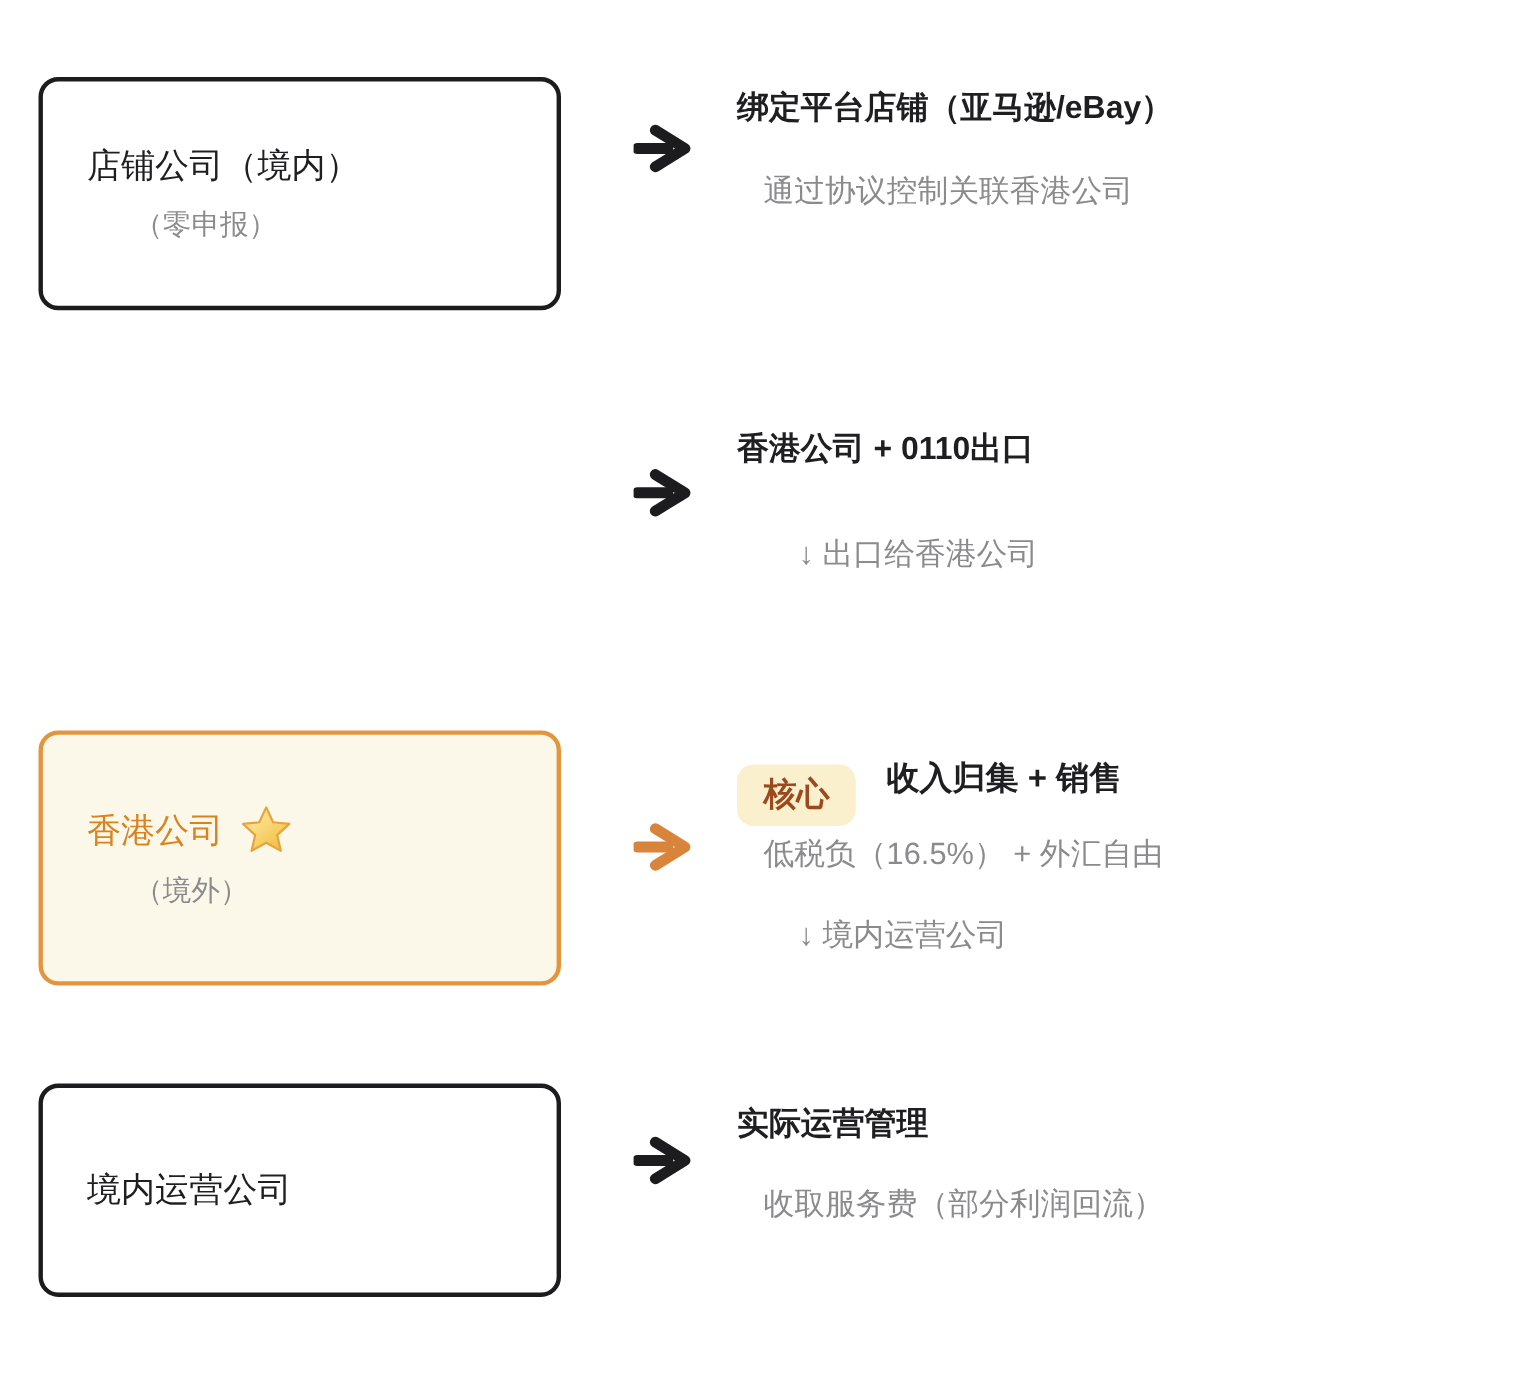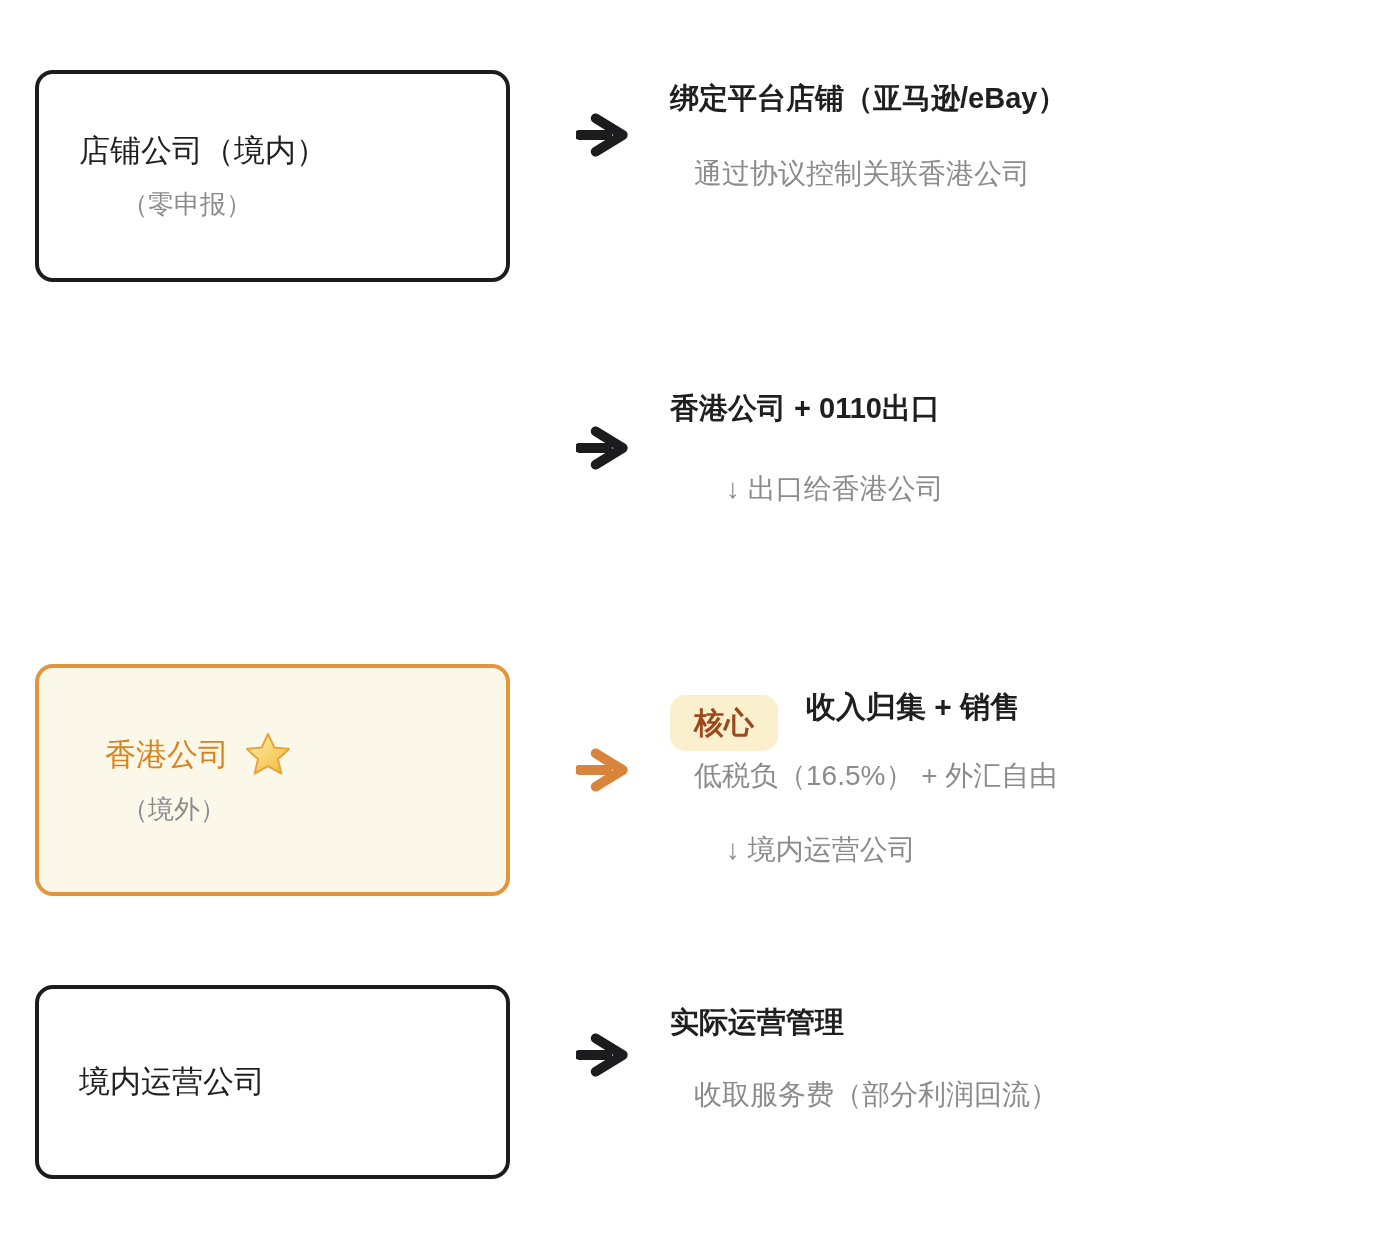--- a/index.html
+++ b/index.html
@@ -5,21 +5,21 @@
   html,body{margin:0;padding:0;background:#ffffff;}
   body{font-family:"Liberation Sans","DejaVu Sans",sans-serif;}
   .canvas{position:relative;width:1398px;height:1248px;background:#fff;overflow:hidden;}
 
   
   .box{position:absolute;left:35px;width:475px;box-sizing:border-box;
        border:4.5px solid var(--box-border-dark);border-radius:18px;background:#fff;
        display:flex;flex-direction:column;justify-content:center;padding-left:40px;}
   .box.highlight{border-color:var(--orange-border);background:var(--orange-bg);}
   .box-title{font-size:31px;font-weight:400;color:var(--text-dark);line-height:1.35;}
-  .box.highlight .box-title{color:var(--orange-text);margin-left:26px;}
+  .box.highlight .box-title{color:var(--orange-text);}
   .box-sub{font-size:26px;color:var(--text-gray);line-height:1.4;margin-top:14px;margin-left:43px;}
   .box-sub:empty{display:none;}
   .box-title-row{display:flex;align-items:center;gap:16px;}
 
   
   .arrow{position:absolute;left:576px;width:54px;height:46px;color:var(--arrow-dark);}
   .arrow.orange{color:var(--arrow-orange);}
   .arrow svg{display:block;width:100%;height:100%;}
 
   
@@ -52,21 +52,21 @@
   <div class="r-title" style="top:80px">绑定平台店铺（亚马逊/eBay）</div>
   <div class="r-note" style="top:156px">通过协议控制关联香港公司</div>
 
   <div class="arrow" style="top:425px">
     <svg viewBox="0 0 52 44" fill="none" stroke="currentColor" stroke-width="9.5" stroke-linecap="round" stroke-linejoin="round">
       <path d="M3 22 H30"></path>
         <path d="M19 6 L45 22 L19 38"></path>
     </svg>
   </div>
   <div class="r-title" style="top:390px">香港公司 + 0110出口</div>
-  <div class="r-note indent" style="top:471px">↓ 出口给香港公司</div>
+  <div class="r-note indent" style="top:486px">↓ 出口给香港公司</div>
 
   <div class="box highlight" style="top:664px;height:232px">
     <div class="box-title-row">
       <span class="box-title">香港公司</span>
       <svg class="star-icon" viewBox="0 0 46 46">
         <defs>
           <linearGradient id="starGrad" x1="0%" y1="0%" x2="85%" y2="100%">
             <stop offset="0%" style="stop-color:var(--star-light)"></stop>
             <stop offset="100%" style="stop-color:var(--star-gold)"></stop>
           </linearGradient>

